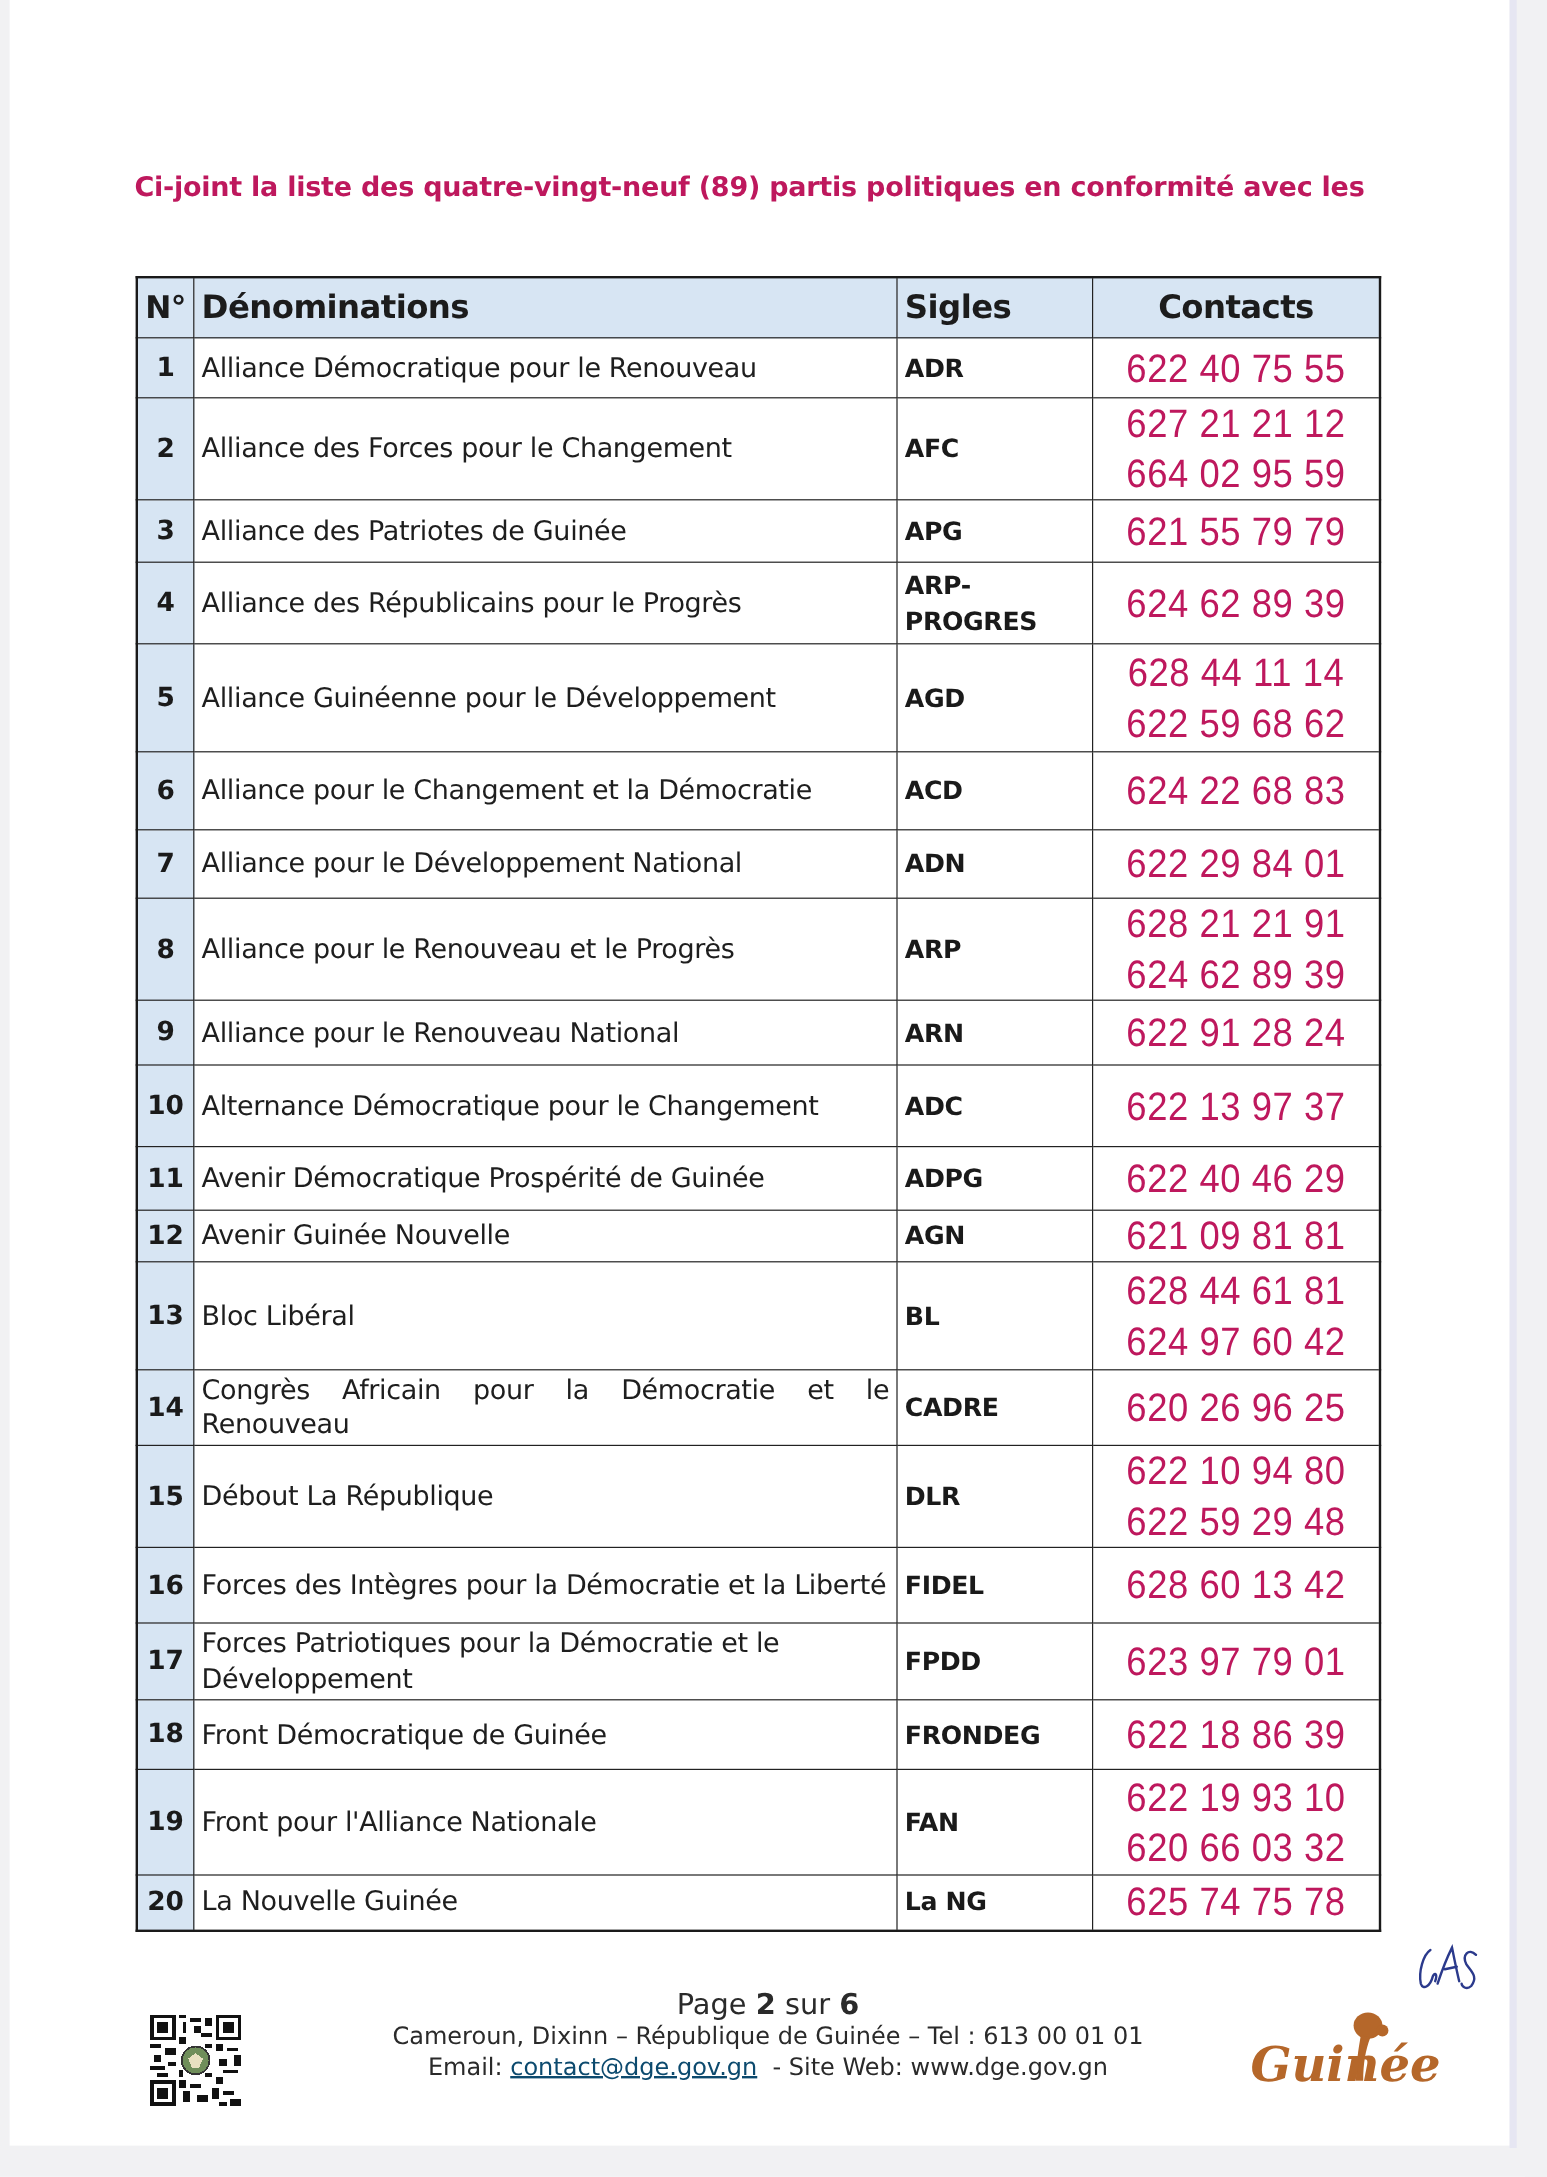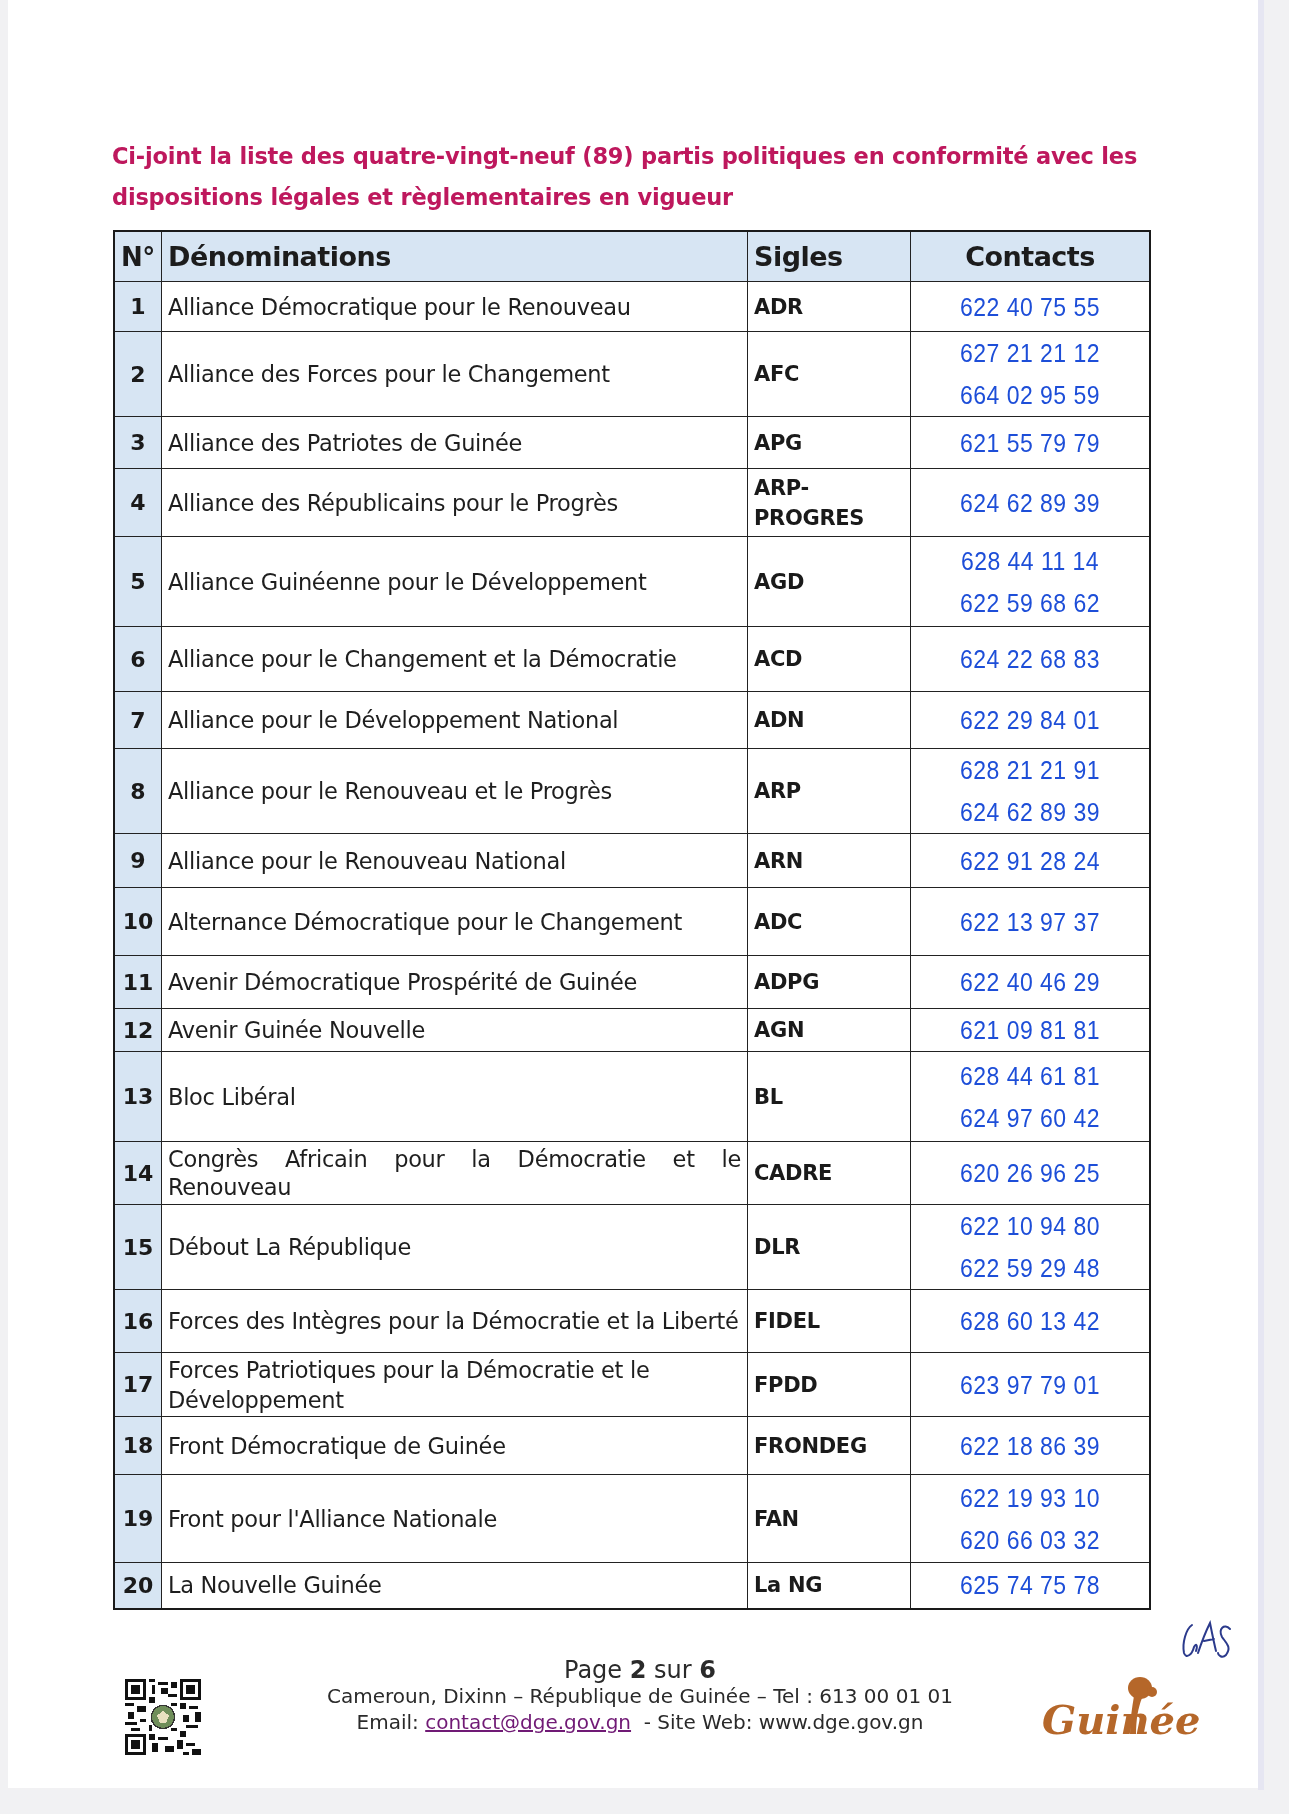--- a/index.html
+++ b/index.html
@@ -44,51 +44,50 @@
   td.name {
     font-family:"DejaVu Sans", sans-serif; font-size:22.5px; line-height:30px;
     letter-spacing:-0.3px; color:#1e1e1e;border-radius:20px;
   }
   td.name.justify { text-align:justify; text-align-last:left; line-height:28px; }
   td.sig {
     font-weight:bold; font-size:21px; line-height:30px; letter-spacing:-0.3px;
   }
   td.con {
     text-align:center; font-family:"Liberation Sans Narrow","Liberation Sans", sans-serif;
-    font-size:25px; line-height:42px; letter-spacing:0.5px; color:#1d4ed8;
+    font-size:33px; line-height:42px; letter-spacing:0.5px; color:#be185d;
     transform-origin:center;
   }
   td.con .num { display:block; transform:scaleX(0.92); }
   .footer-text {
     position:absolute; left:260px; top:1657px; width:760px;
     text-align:center; font-size:20px; line-height:26px; color:#2a2a2a;
   }
   .footer-text .page-line { font-size:24px; }
   .footer-text .page-line b { font-weight:bold; }
-  .footer-text a { color:#701a75; text-decoration:underline;text-align:center; }
+  .footer-text a { color:#0c4a6e; text-decoration:underline;text-align:center; }
   .qr {
     position:absolute; left:125px; top:1677px; width:76px; height:80px;
   }
   .logo {
     position:absolute; left:1040px; top:1668px; width:170px; height:80px;
   }
   .signature {
     position:absolute; left:1178px; top:1615px; width:60px; height:50px;
   }
 </style>
 </head>
 <body>
 
 <div class="page">
 </div>
 <div class="edge-strip"></div>
 
 <div class="intro">
   <div>Ci-joint la liste des quatre-vingt-neuf (89) partis politiques en conformité avec les</div>
-  <div>dispositions légales et règlementaires en vigueur</div>
 </div>
 
 <table class="parties">
   <thead>
     <tr>
       <th class="col-no">N°</th>
       <th class="col-name">Dénominations</th>
       <th class="col-sig">Sigles</th>
       <th class="col-con">Contacts</th>
     </tr>

